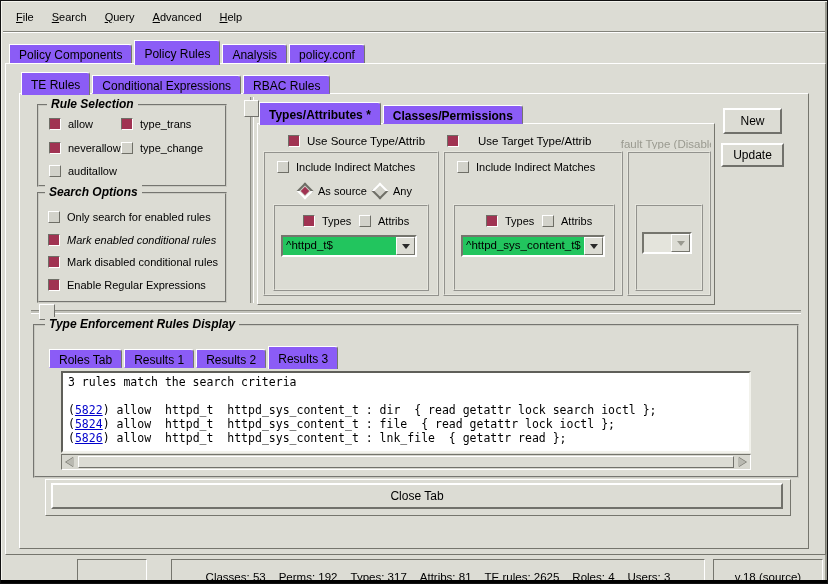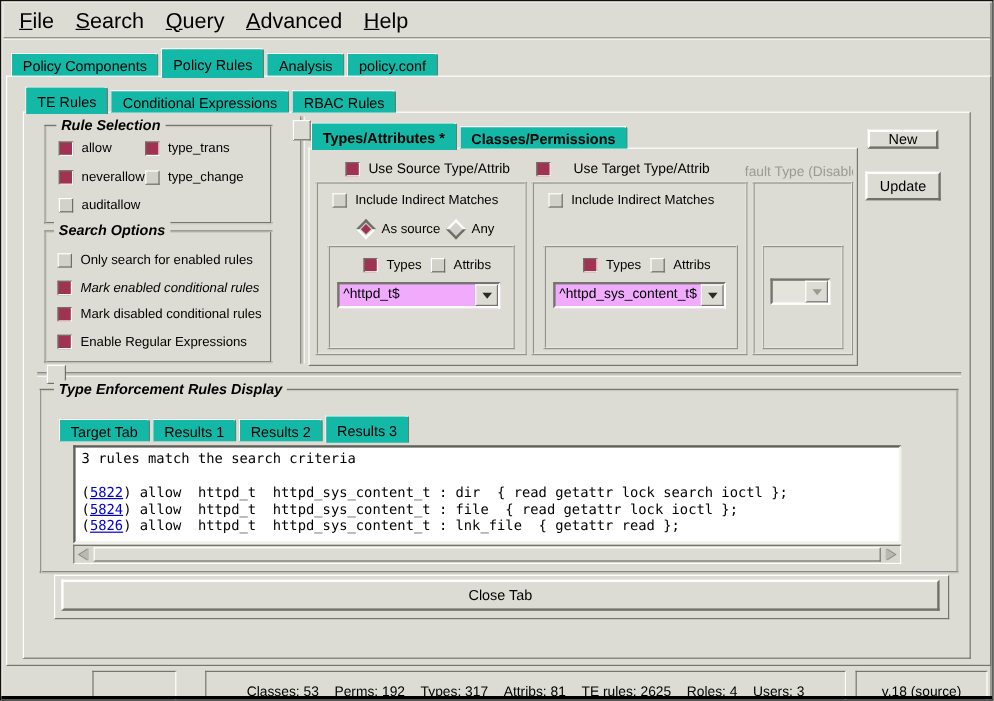--- a/index.html
+++ b/index.html
@@ -10,26 +10,26 @@
     font-family:"Liberation Sans",sans-serif;color:#000;overflow:hidden;
   }
   .abs{position:absolute;}
   .nowrap{white-space:nowrap;}
   
   .raised{border:1px solid;border-color:#ffffff #75756d #75756d #ffffff;}
   .ridge{border:2px ridge #e6e6de;}
   
   #menubar{left:2px;top:2px;width:822px;height:29px;display:flex;align-items:center;
     border-bottom:1px solid #83837b;box-shadow:0 1px 0 #ffffff;padding-left:4px;box-sizing:border-box;}
-  .menu-item{display:inline-block;padding:3px 9px;font-size:18px;cursor:default;}
+  .menu-item{display:inline-block;padding:3px 9px;font-size:11px;cursor:default;}
   .menu-item::first-letter{text-decoration:underline;}
   
   .tabrow{display:flex;align-items:flex-end;}
   .tab{box-sizing:border-box;padding:3px 9px 2px 9px;font-size:12px;white-space:nowrap;
-    background:#14b8a6;border:1px solid;border-color:#ffffff #75756d transparent #ffffff;
+    background:#8b5cf6;border:1px solid;border-color:#ffffff #75756d transparent #ffffff;
     border-top-right-radius:3px;height:20px;margin-right:2px;}
   .tab.active{height:25px;padding-top:6px;position:relative;z-index:5;margin-bottom:-1px;
     border-bottom:none;}
   .subtab{height:19px;}
   .subtab.active{height:23px;padding-top:5px;}
   
   .labelframe{position:absolute;border:2px groove #c9c9c1;}
   .lf-title{position:absolute;font-size:12px;font-weight:bold;font-style:italic;
     background:#dcdcd4;padding:0 4px;white-space:nowrap;z-index:2;}
   
@@ -37,21 +37,21 @@
   .chk{width:10px;height:10px;box-sizing:content-box;flex:0 0 auto;}
   .chk.off{background:#d2d2ca;border:1px solid;border-color:#ffffff #6e6e66 #6e6e66 #ffffff;}
   .chk.on{background:#a03352;border:1px solid;border-color:#6e6e66 #ffffff #ffffff #6e6e66;}
   .opt-label{font-size:11px;white-space:nowrap;}
   .radio{width:8px;height:8px;transform:rotate(45deg);box-sizing:content-box;flex:0 0 auto;
     display:flex;align-items:center;justify-content:center;}
   .radio.off{background:#d2d2ca;border:2px solid;border-color:#ffffff #6e6e66 #6e6e66 #ffffff;}
   .radio.on{background:#d2d2ca;border:2px solid;border-color:#6e6e66 #ffffff #ffffff #6e6e66;}
   .radio.on .dot{width:6px;height:6px;background:#a03352;}
   
-  .combo{position:absolute;height:22px;box-sizing:border-box;background:#f0abfc;
+  .combo{position:absolute;height:22px;box-sizing:border-box;background:#22c55e;
     border:2px solid;border-color:#75756d #ffffff #ffffff #75756d;display:flex;}
   .combo .entry{flex:1;font-size:11.5px;padding:2px 3px;white-space:nowrap;overflow:hidden;}
   .combo .arrowbtn{width:17px;background:#dcdcd4;border:1px solid;
     border-color:#ffffff #75756d #75756d #ffffff;display:flex;align-items:center;justify-content:center;}
   .tri-down{width:0;height:0;border-left:4px solid transparent;border-right:4px solid transparent;
     border-top:5px solid #2a2a2a;}
   .combo.disabled{background:#e4e4dc;}
   .combo.disabled .arrowbtn .tri-down{border-top-color:#9a9a90;}
   
   .btn{position:absolute;box-sizing:border-box;background:#dcdcd4;
@@ -238,31 +238,31 @@
       <div class="abs ridge" style="left:626px;top:150px;width:80px;height:141px;"></div>
       <div class="abs ridge" style="left:634px;top:203px;width:64px;height:83px;"></div>
       <div class="combo disabled" style="left:641px;top:231px;width:50px;">
         <span class="entry"></span>
         <span class="arrowbtn">
             <span class="tri-down"></span>
           </span>
       </div>
     </div>
 
-    <div class="btn" style="left:722px;top:107px;width:59px;height:16px;z-index:8;">New</div>
+    <div class="btn" style="left:722px;top:107px;width:59px;height:26px;z-index:8;">New</div>
     <div class="btn" style="left:720px;top:142px;width:63px;height:24px;z-index:8;">Update</div>
 
     <div class="abs sash-h" style="left:30px;top:309px;width:770px;"></div>
     <div class="abs sash-handle" style="left:38px;top:303px;width:14px;height:14px;"></div>
 
     <div class="labelframe" style="left:32px;top:323px;width:762px;height:150px;"></div>
     <span class="lf-title" style="left:44px;top:316px;">Type Enforcement Rules Display</span>
 
     <div class="abs tabrow" style="left:48px;top:342px;height:25px;z-index:8;">
-      <div class="tab subtab">Target Tab</div>
+      <div class="tab subtab">Roles Tab</div>
       <div class="tab subtab">Results 1</div>
       <div class="tab subtab">Results 2</div>
       <div class="tab subtab active">Results 3</div>
     </div>
 
     <div id="results-text" class="abs"><div>3 rules match the search criteria</div><div>&nbsp;</div><div><span>(</span><a href="#">5822</a><span>) allow  httpd_t  httpd_sys_content_t : dir  { read getattr lock search ioctl };</span></div><div><span>(</span><a href="#">5824</a><span>) allow  httpd_t  httpd_sys_content_t : file  { read getattr lock ioctl };</span></div><div><span>(</span><a href="#">5826</a><span>) allow  httpd_t  httpd_sys_content_t : lnk_file  { getattr read };</span></div></div>
 
     <div class="hscroll" style="left:60px;top:453px;width:690px;">
       <span class="sb-arrow">
           <span class="tri-left"></span>

